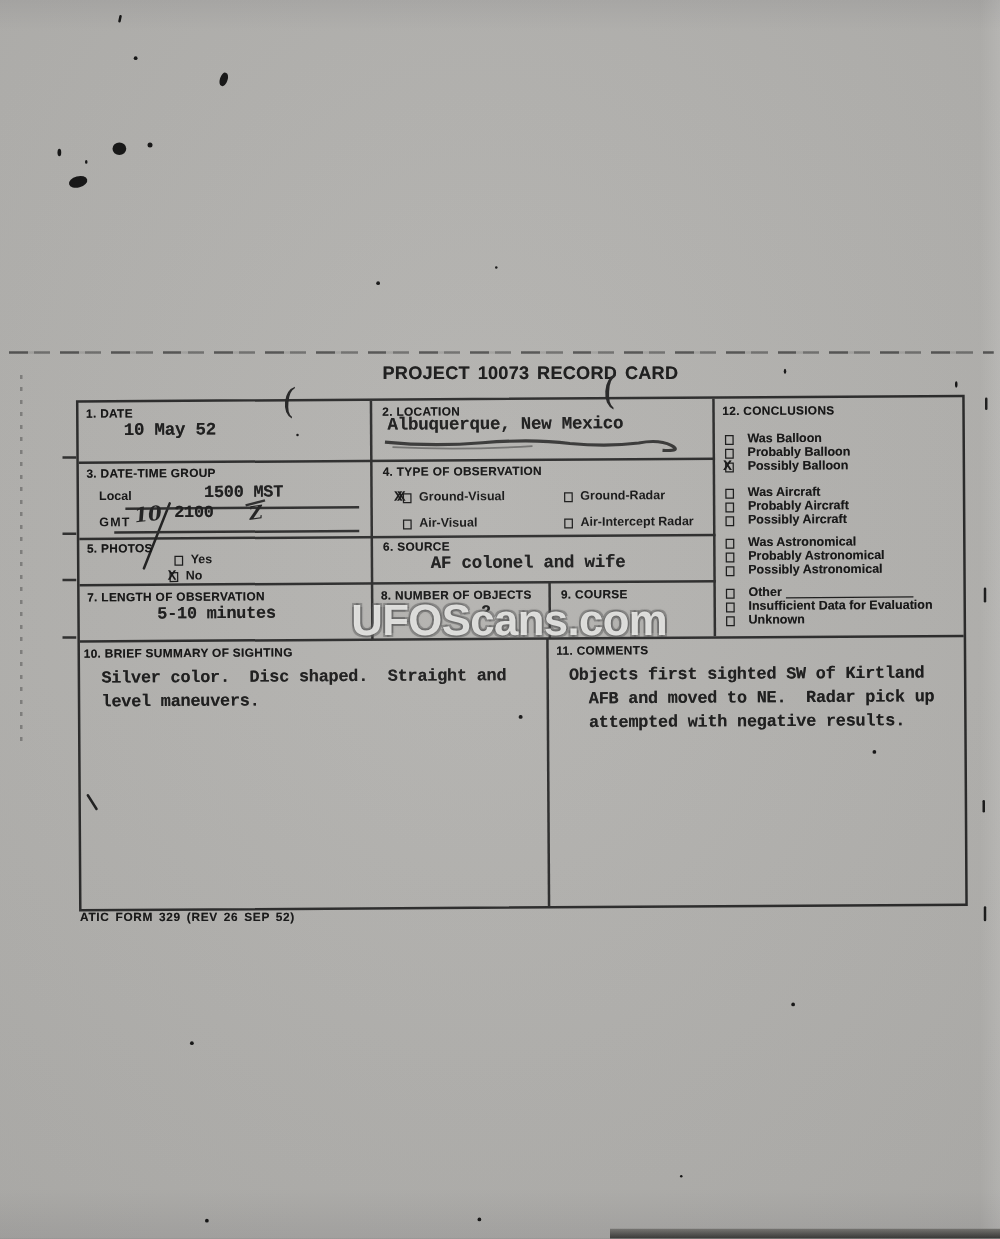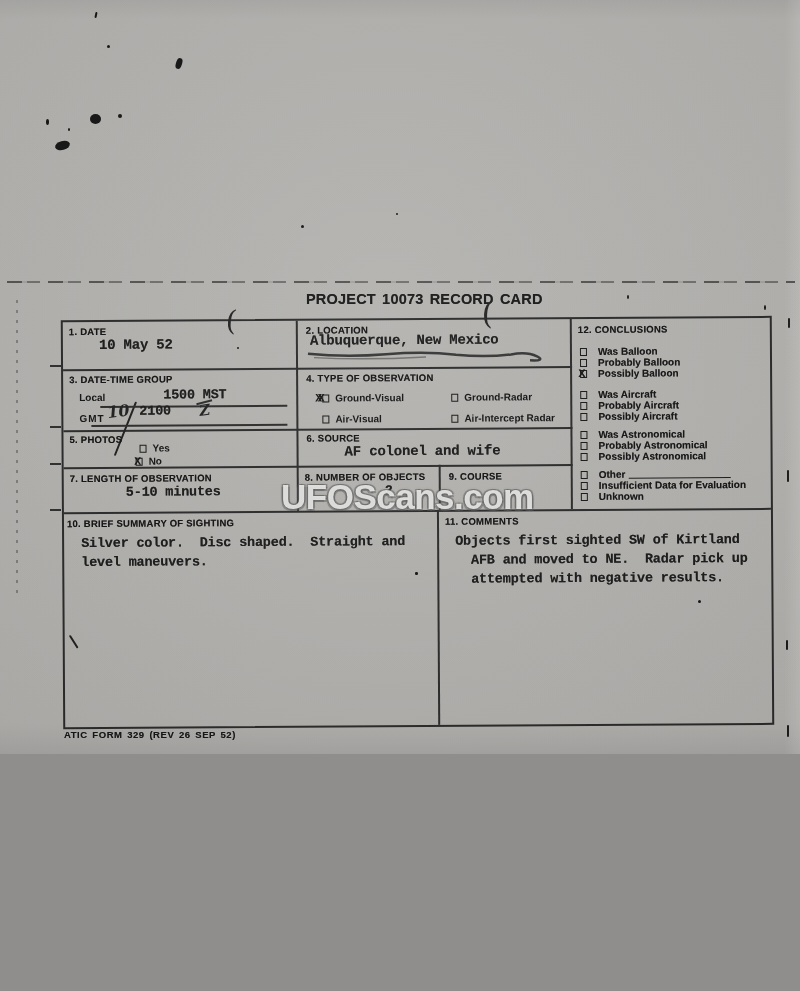--- a/index.html
+++ b/index.html
@@ -1,16 +1,16 @@
 <!DOCTYPE html>
 <html><head>
 <meta charset="utf-8">
 <style>
   html,body{margin:0;padding:0;background:#8f8e8c;}
-  .page{position:relative;width:800px;height:754px;overflow:hidden;
+  .page{position:relative;width:800px;height:991px;overflow:hidden;
     background:linear-gradient(180deg,#a9a8a6 0,#b2b1ae 2.5%,#b3b2af 55%,#b0afac 96%,#a5a4a2 100%);
     font-family:"Liberation Sans",sans-serif;color:#1d1d1d;}
   .page::after{content:"";position:absolute;inset:0;pointer-events:none;
     background:radial-gradient(ellipse at 48% 42%,rgba(255,255,255,.05),rgba(0,0,0,.045));}
   .edgeband{position:absolute;right:0;top:0;width:16px;height:100%;
     background:linear-gradient(90deg,rgba(255,255,255,0),rgba(255,255,255,.13));}
   .dashline{position:absolute;left:7px;top:281px;width:788px;height:2px;opacity:.8;
     background:repeating-linear-gradient(90deg,rgba(38,38,38,.85) 0 15px,rgba(38,38,38,.15) 15px 20px,rgba(38,38,38,.6) 20px 33px,rgba(38,38,38,0) 33px 41px);}
   .dotcol{position:absolute;left:16px;top:300px;width:2px;height:295px;opacity:.55;
     background:repeating-linear-gradient(180deg,rgba(45,45,45,.7) 0 3px,transparent 3px 10px);}

